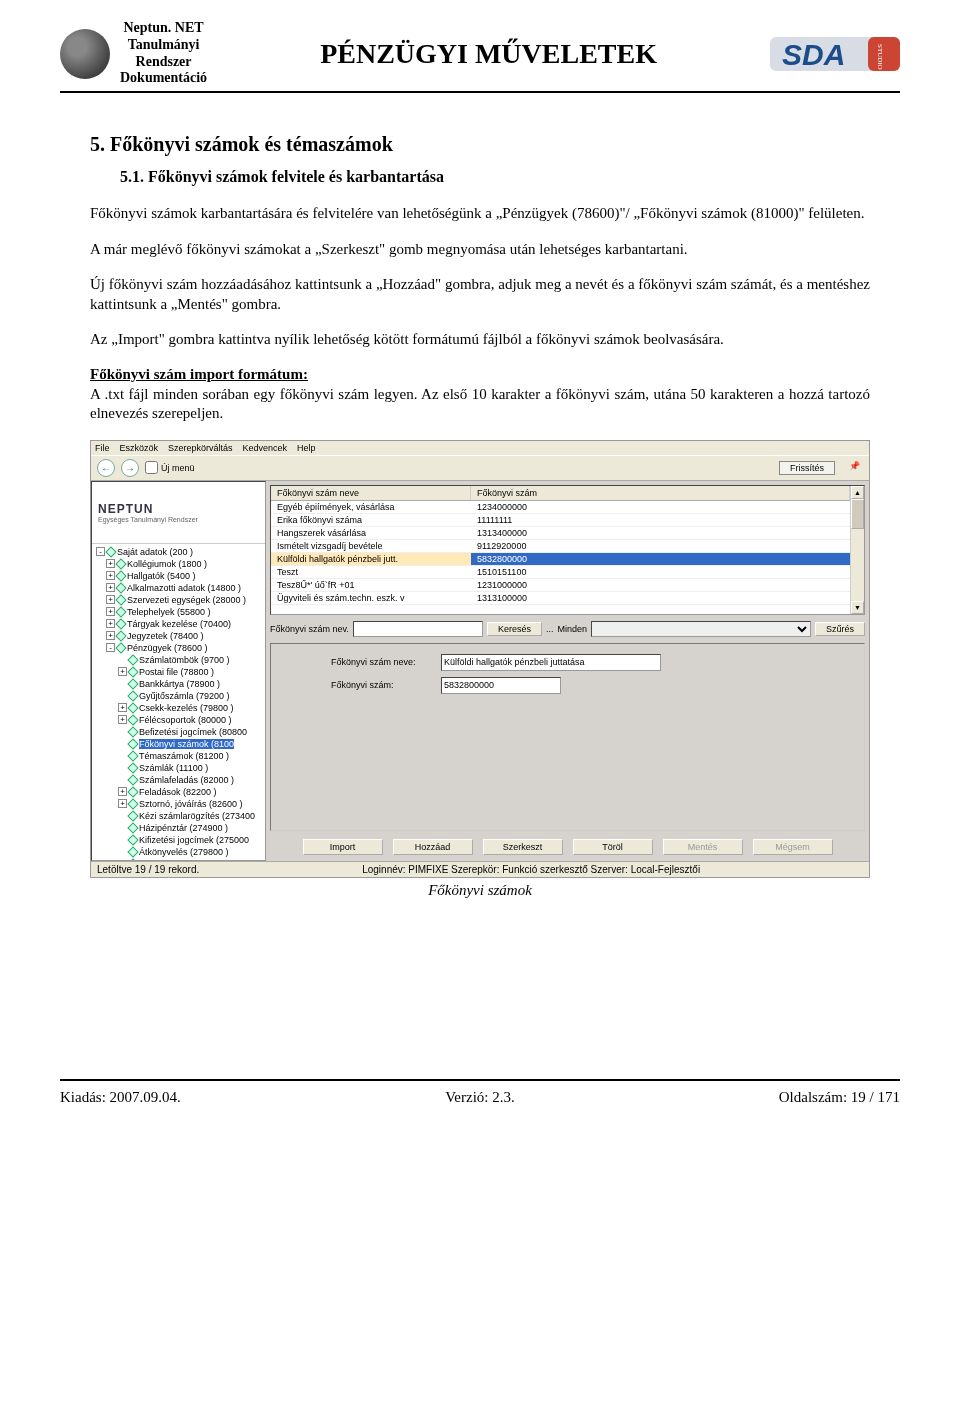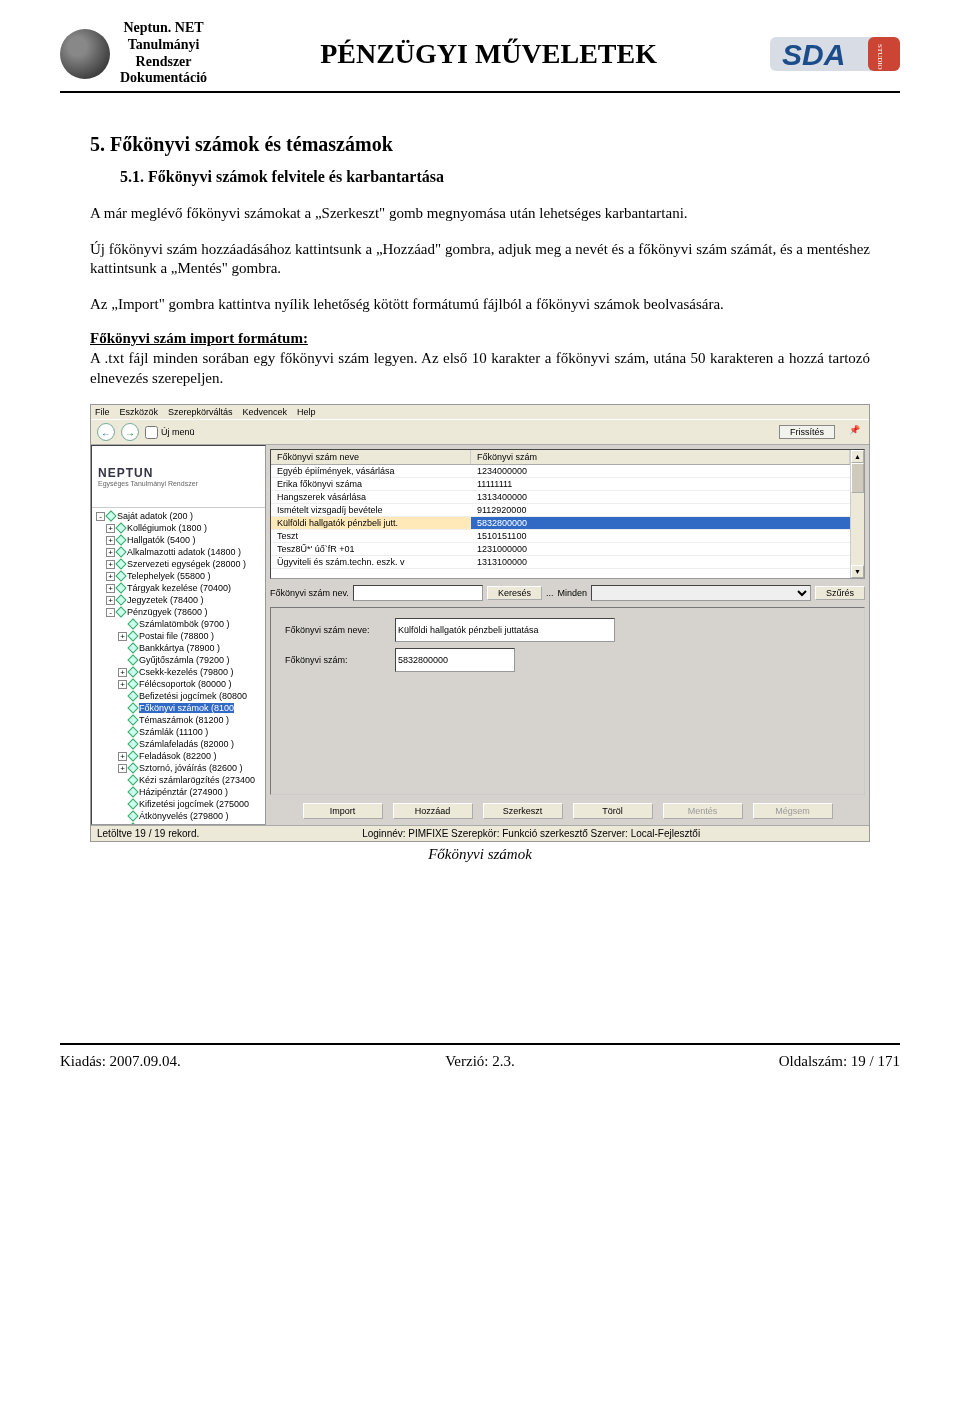--- a/index.html
+++ b/index.html
@@ -54,23 +54,23 @@
   .ss-scroll { width: 14px; background: #ece9d8; border-left: 1px solid #ccc; display:flex;flex-direction:column; }
   .ss-scroll-btn{height:13px;background:#ece9d8;border:1px outset #fff;font-size:7px;text-align:center;line-height:11px;}
   .ss-scroll-track{flex:1;background:#ece9d8;}
   .ss-scroll-thumb{height:30px;background:#cfcabb;border:1px outset #fff;}
   .ss-filter { display: flex; align-items: center; gap: 4px; padding: 2px 0; }
   .ss-filter label { font-size: 9px; }
   .ss-filter input[type=text] { height: 16px; border: 1px inset #999; font-size: 9px; padding: 0 2px; }
   .ss-filter .btn { background: #ece9d8; border: 1px outset #fff; padding: 1px 10px; font-size: 9px; }
   .ss-filter select { height: 16px; border: 1px inset #999; font-size: 9px; flex: 1; }
   .ss-form { background: #d6d3ce; border: 1px inset #ccc; flex: 1; padding: 10px 14px; }
-  .ss-form-row { display: flex; align-items: center; margin-bottom: 6px; }
+  .ss-form-row { display: flex; align-items: center; margin-bottom: 6px; margin-left: 46px; }
   .ss-form-row label { width: 110px; font-size: 9px; }
-  .ss-form-row input { height: 24px; border: 1px inset #999; font-size: 9px; padding: 0 2px; }
+  .ss-form-row input { height: 17px; border: 1px inset #999; font-size: 9px; padding: 0 2px; }
   .ss-buttons { display: flex; justify-content: center; gap: 10px; padding: 4px 0 2px 0; }
   .ss-buttons .btn { background: #ece9d8; border: 1px outset #fff; padding: 2px 0; font-size: 9px; width: 80px; text-align: center; }
   .ss-buttons .btn.dis { color: #999; }
   .ss-status { background: #ece9d8; border-top: 1px solid #aaa; display: flex; font-size: 10px; padding: 2px 6px; align-items: flex-end; }
   .ss-status .seg { padding-right: 12px; }
   .caption { text-align: center; font-style: italic; font-size: 15px; margin-top: 4px; }
   .footer { border-top: 2px solid #000; margin-top: 180px; padding-top: 8px; display: flex; font-size: 15px; }
   .footer div { flex: 1; }
   .footer .mid { text-align: center; }
   .footer .right { text-align: right; }
@@ -94,20 +94,21 @@
           <text x="12" y="36" font-family="Arial" font-size="30" font-weight="bold" fill="#1a4d8a" font-style="italic">SDA</text>
           <rect x="98" y="8" width="32" height="34" rx="6" fill="#c43"></rect>
           <text x="101" y="22" font-size="7" fill="#fff" transform="rotate(90 108 22)">STUDIO</text>
         </svg>
     </div>
   </div>
 
   <div class="content">
     <h2>5.  Főkönyvi számok és témaszámok</h2>
     <h3>5.1.   Főkönyvi számok felvitele és karbantartása</h3>
+    <p>Főkönyvi számok karbantartására és felvitelére van lehetőségünk a „Pénzügyek (78600)"/ „Főkönyvi számok (81000)" felületen.</p>
     <p>A már meglévő főkönyvi számokat a „Szerkeszt" gomb megnyomása után lehetséges karbantartani.</p>
     <p>Új főkönyvi szám hozzáadásához kattintsunk a „Hozzáad" gombra, adjuk meg a nevét és a főkönyvi szám számát, és a mentéshez kattintsunk a „Mentés" gombra.</p>
     <p>Az „Import" gombra kattintva nyílik lehetőség kötött formátumú fájlból a főkönyvi számok beolvasására.</p>
     <div class="fmt-heading">Főkönyvi szám import formátum:</div>
     <p>A .txt fájl minden sorában egy főkönyvi szám legyen. Az első 10 karakter a főkönyvi szám, utána 50 karakteren a hozzá tartozó elnevezés szerepeljen.</p>
 
     <div class="screenshot-wrap">
       <div class="screenshot">
         <div class="ss-menubar">
           <span>File</span>

